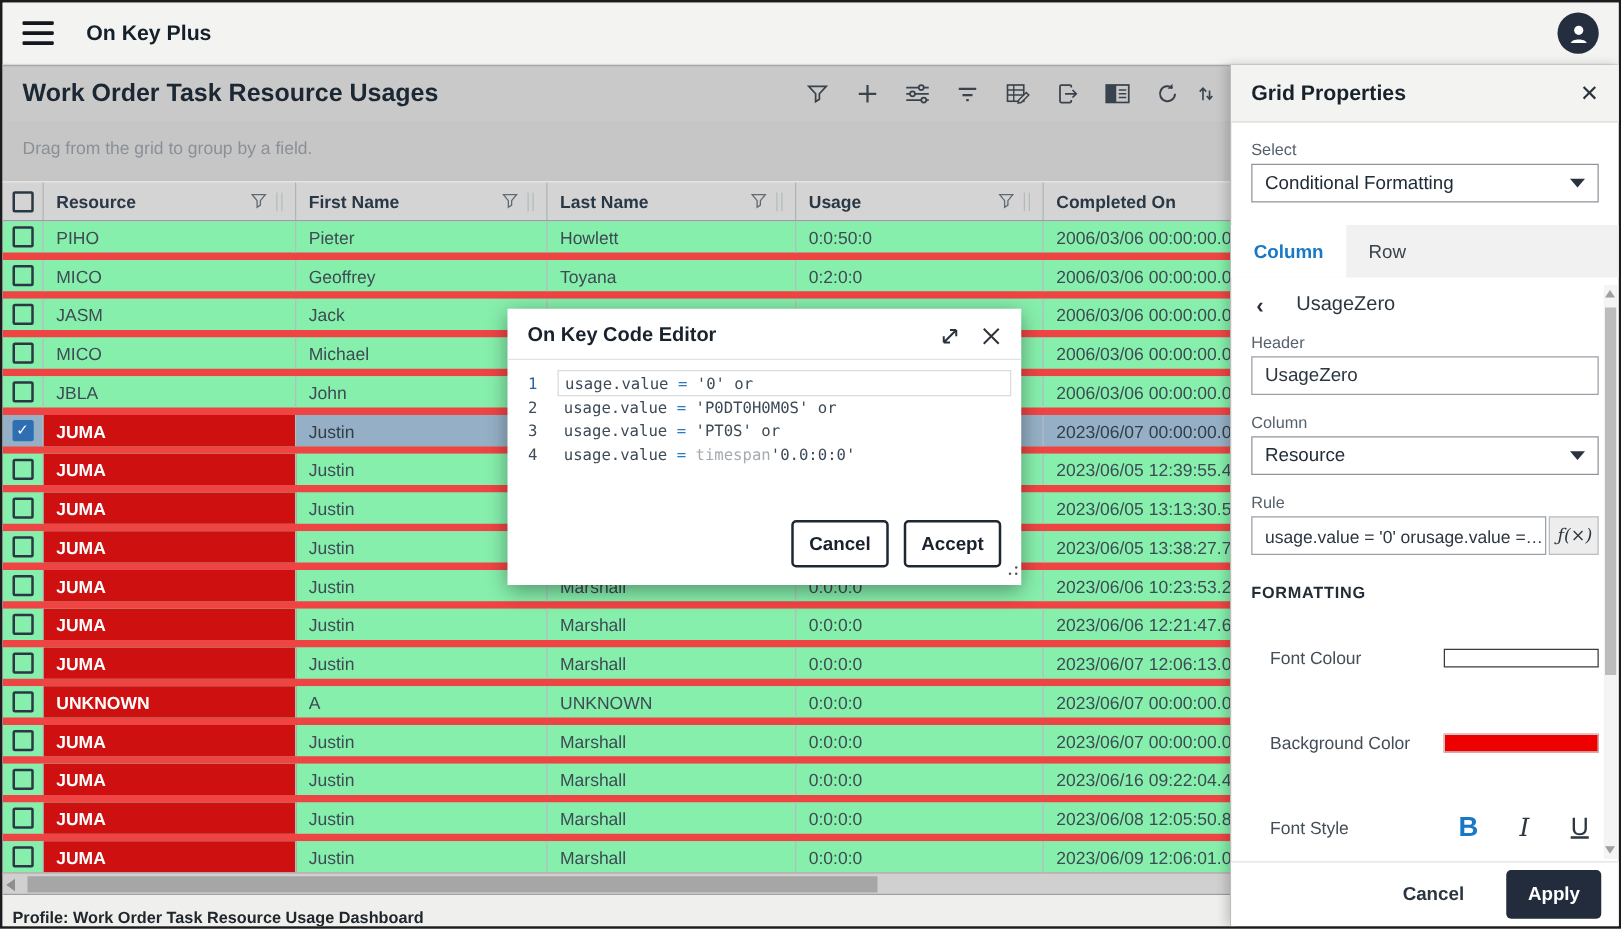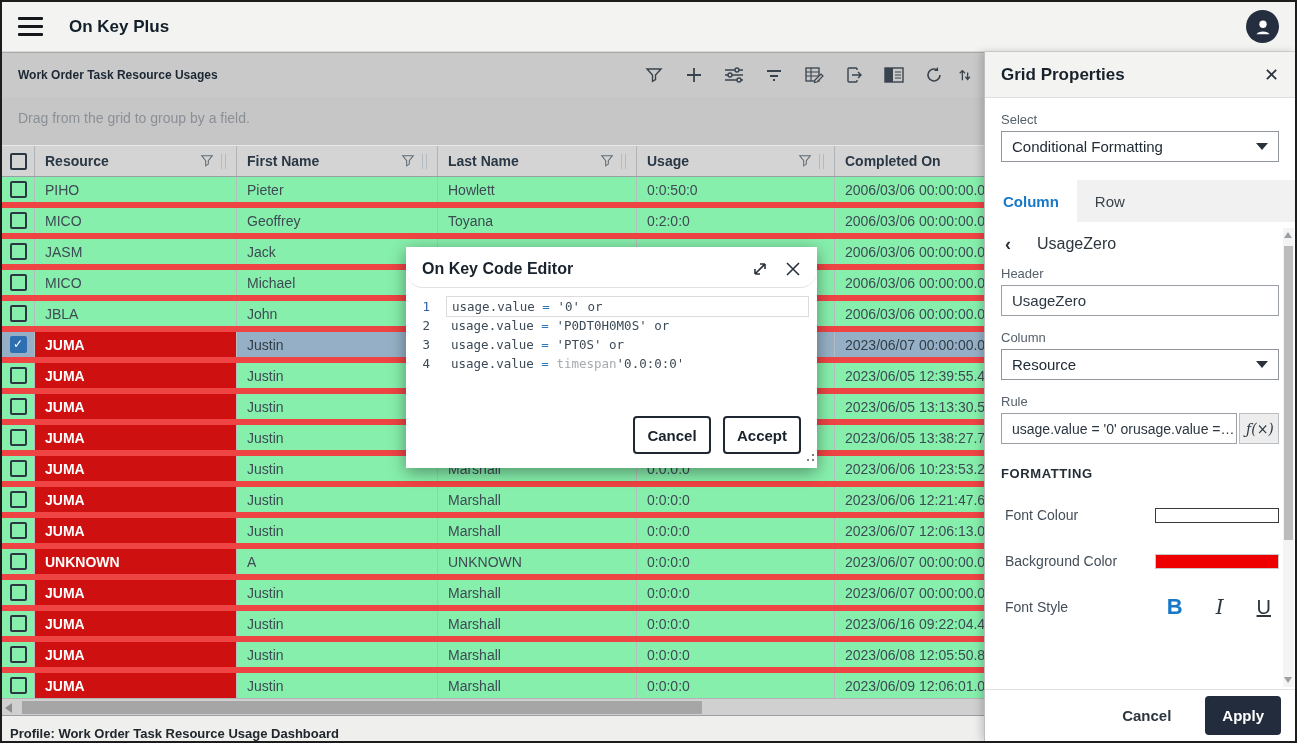--- a/index.html
+++ b/index.html
@@ -13,21 +13,21 @@
   .burger{width:25px;display:flex;flex-direction:column;gap:5px;cursor:pointer;background:none;border:none;padding:0;}
   .burger span{display:block;height:3px;background:#14181c;border-radius:1px;}
   .app-title{font-weight:bold;font-size:17px;color:#131f2a;margin-left:26px;}
   .avatar{margin-left:auto;width:33px;height:33px;border-radius:50%;background:#252e3f;display:flex;
     align-items:center;justify-content:center;border:none;padding:0;cursor:pointer;}
 
   
   .left{position:absolute;left:0;top:50px;width:986px;bottom:0;background:#c6c6c6;}
   .toolbar{height:45px;background:#c9c9c9;border-top:1px solid #a9a9a9;display:flex;align-items:center;
     padding:0 16px;}
-  .tb-title{font-weight:bold;font-size:12px;color:#1b2733;}
+  .tb-title{font-weight:bold;font-size:20px;color:#1b2733;}
   .tb-icons{margin-left:auto;display:flex;align-items:center;gap:8px;}
   .tb-btn{width:32px;height:32px;background:none;border:none;display:flex;align-items:center;
     justify-content:center;cursor:pointer;padding:0;color:#39434d;}
   .grouphint{height:48px;background:#c6c6c6;color:#8b9096;font-size:14px;padding:13px 16px 0;}
 
   .ghead{display:flex;height:32px;background:#d4d4d4;border-top:1px solid #e8e8e8;
     border-bottom:1px solid #98a0a6;}
   .hcell{display:flex;align-items:center;padding:0 10px;border-right:1px solid #aeb4b8;
     font-size:14px;font-weight:bold;color:#2a3845;overflow:hidden;white-space:nowrap;}
   .rh{width:5px;height:15px;border-left:1px solid #b4babe;border-right:1px solid #b4babe;margin-left:7px;}
@@ -78,21 +78,21 @@
   .back{background:none;border:none;font-size:18px;font-weight:bold;color:#2a333c;cursor:pointer;padding:0;}
   .crumb-label{font-size:16px;color:#2c3640;}
   .tinput{height:31px;border:1px solid #9aa0a5;display:flex;align-items:center;padding:0 10px;
     font-size:15px;color:#2c3640;background:#fff;width:100%;overflow:hidden;white-space:nowrap;margin-bottom:14px;}
   .rule-row{display:flex;align-items:stretch;gap:2px;}
   .rule-row .tinput{flex:1;margin-bottom:0;font-size:14px;}
   .fx{width:40px;border:1px solid #b9bec2;background:#ededed;font-family:"DejaVu Serif",serif;
     font-style:italic;font-size:14px;color:#2c3640;cursor:pointer;}
   .fmt-title{font-size:13px;font-weight:bold;letter-spacing:.6px;color:#232d37;margin:22px 0 4px;}
   .fmt-row{display:flex;align-items:center;margin:22px 0;}
-  .fmt-row .flabel{margin:4px;font-size:14px;color:#444e58;}
+  .fmt-row .flabel{margin:15px;font-size:14px;color:#444e58;}
   .swatch{margin-left:auto;width:124px;height:15px;border:1px solid #3a3a3a;cursor:pointer;padding:0;}
   .stylebtns{margin-left:auto;display:flex;gap:33px;padding-right:8px;}
   .sb{background:none;border:none;cursor:pointer;padding:0;line-height:1;}
   .sb.b{color:#1878c8;font-weight:bold;font-size:22px;}
   .sb.i{font-family:"DejaVu Serif",serif;font-style:italic;font-size:20px;color:#2c3640;}
   .sb.u{font-size:20px;color:#2c3640;text-decoration:underline;}
   .alignbtns{margin-left:auto;display:flex;gap:28px;padding-right:6px;}
   .pscroll{position:absolute;right:1px;top:176px;bottom:54px;width:11px;background:#f4f4f4;}
   .pthumb{position:absolute;left:1px;right:1px;top:18px;height:64%;background:#bcbcbc;cursor:grab;}
   .ptri-up{position:absolute;top:4px;left:1px;width:0;height:0;border-left:4px solid transparent;
@@ -101,21 +101,21 @@
     border-right:4px solid transparent;border-top:6px solid #9aa0a4;}
   .p-foot{position:absolute;left:0;right:0;bottom:0;height:52px;background:#fff;border-top:1px solid #e2e2e2;
     display:flex;align-items:center;justify-content:flex-end;gap:28px;padding:0 14px;}
   .p-cancel{background:none;border:none;font-weight:bold;font-size:15px;color:#2c3640;cursor:pointer;}
   .p-apply{background:#232c3d;color:#fff;font-weight:bold;font-size:15px;border:none;border-radius:4px;
     padding:11px 17px;cursor:pointer;}
 
   
   .modal{position:absolute;left:404px;top:245px;width:411px;height:221px;background:#fff;
     box-shadow:0 4px 16px rgba(0,0,0,.4);}
-  .m-head{display:flex;align-items:center;padding:13px 16px 9px;border-bottom:1px solid #e2e2e2;border-radius:17px;}
+  .m-head{display:flex;align-items:center;padding:13px 16px 9px;border-bottom:1px solid #e2e2e2;}
   .m-title{font-weight:bold;font-size:16px;color:#18222c;}
   .m-icons{margin-left:auto;display:flex;align-items:center;gap:16px;}
   .m-btnicon{background:none;border:none;cursor:pointer;padding:0;color:#2a333c;display:flex;}
   .m-code{padding:9px 8px 0 4px;font-family:"DejaVu Sans Mono",monospace;font-size:12.5px;color:#3d4a57;}
   .cl{display:flex;line-height:19px;}
   .ln{width:36px;text-align:right;padding-right:16px;color:#3d4a57;flex:0 0 36px;}
   .cl.active .ln{color:#2d5fa8;}
   .lt{flex:1;padding-left:5px;white-space:pre;}
   .cl.active .lt{border:1px solid #dcdcdc;margin:-1px 0;}
   .tok-op{color:#2b79b8;}

